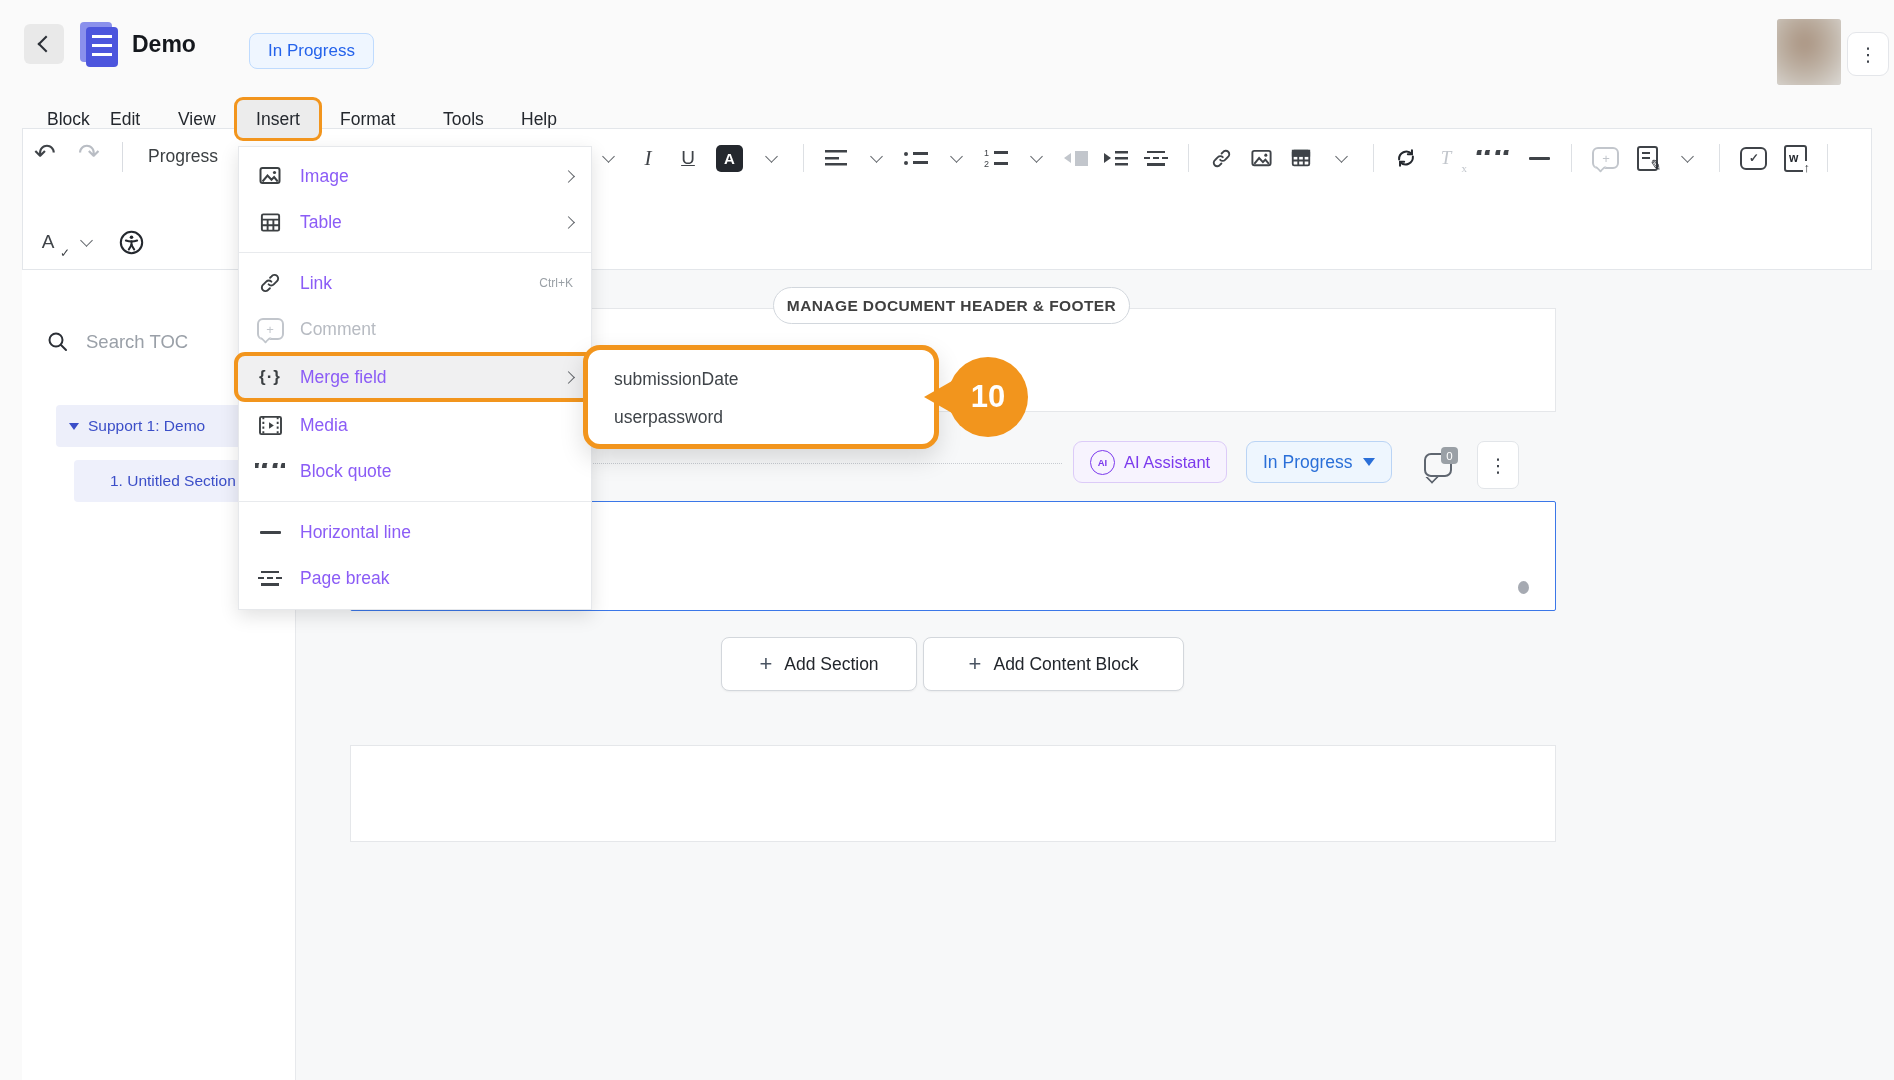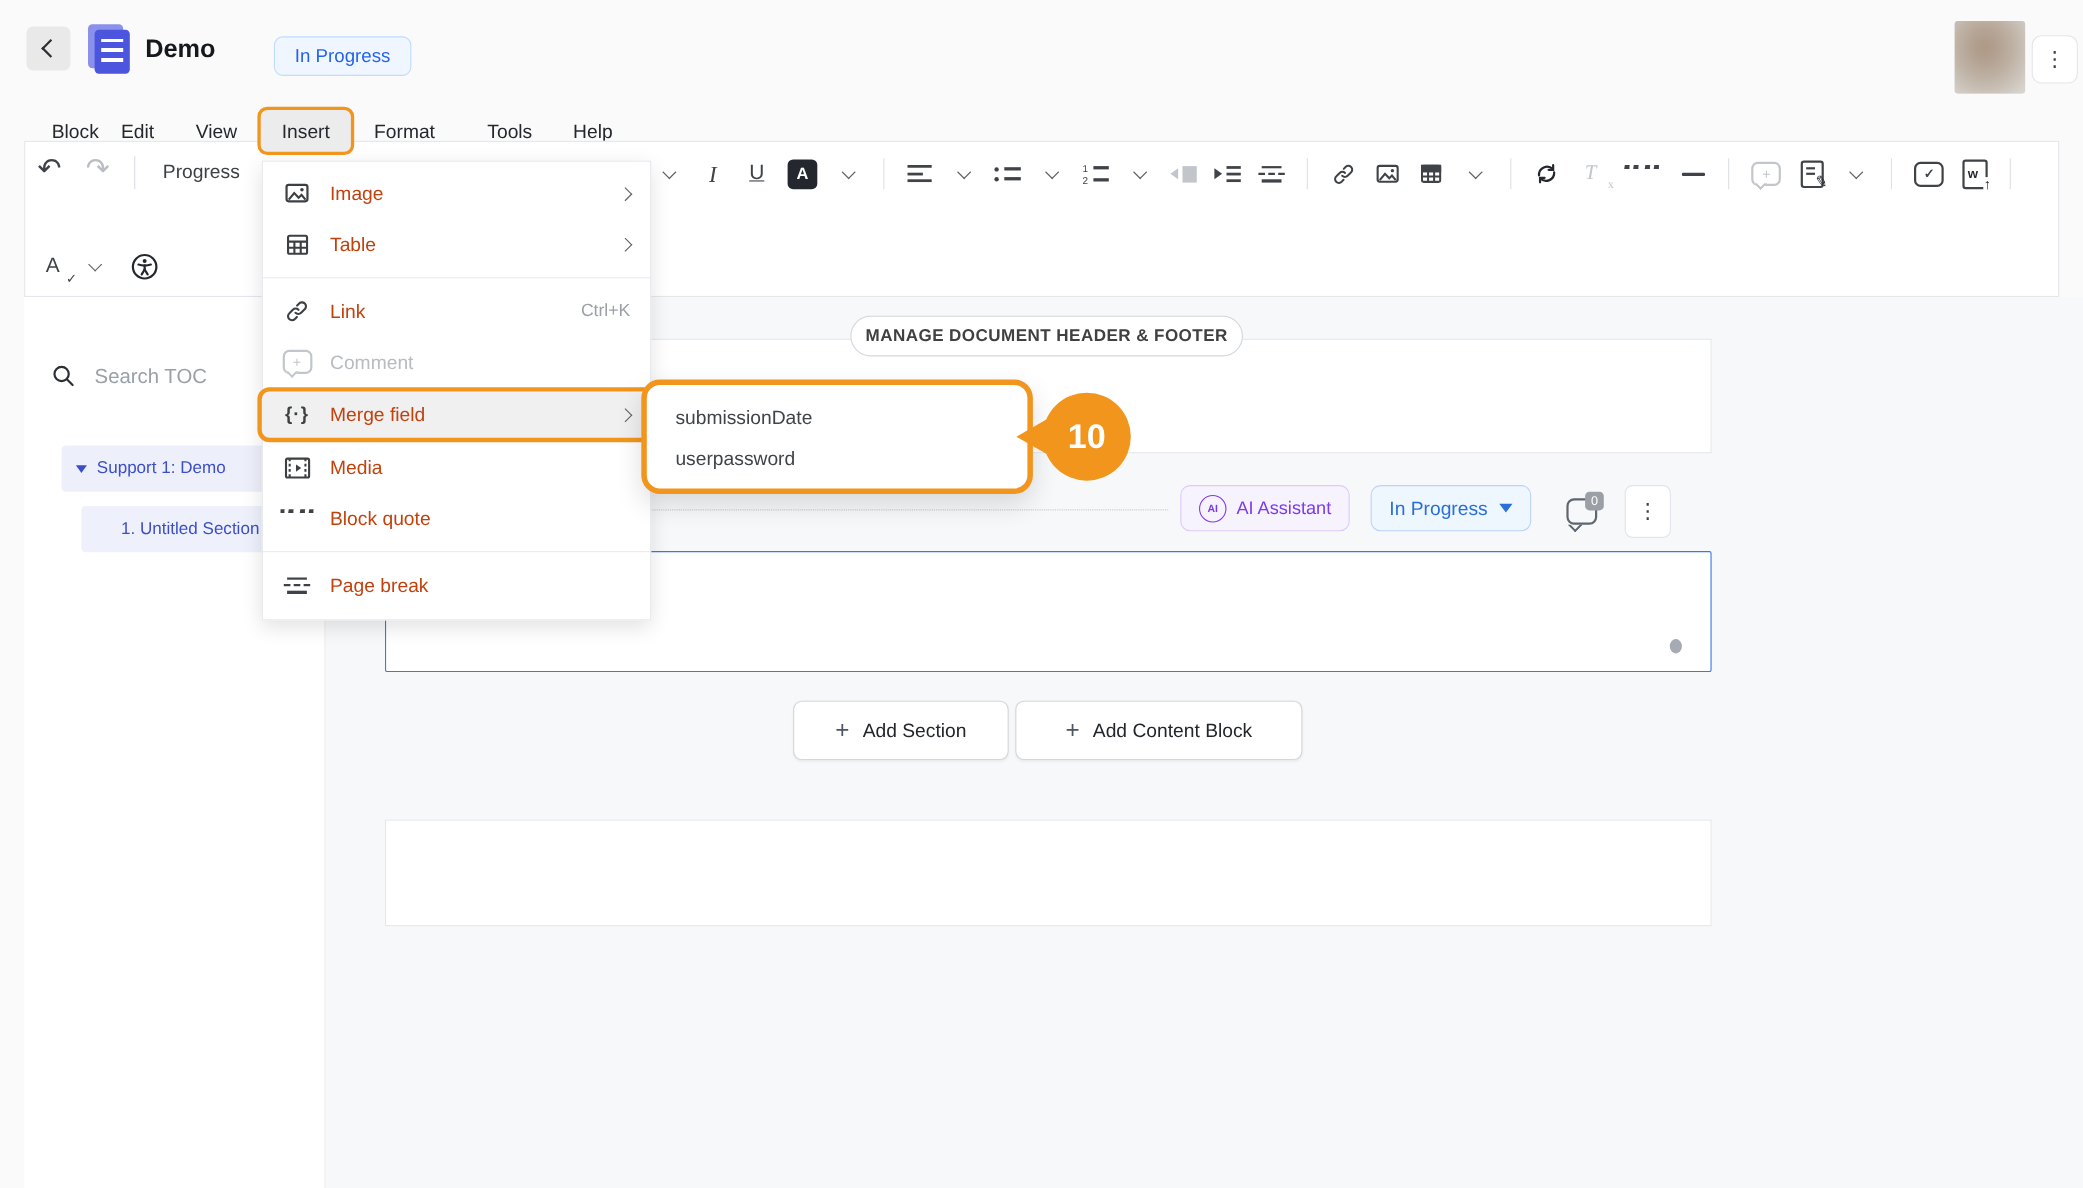--- a/index.html
+++ b/index.html
@@ -146,24 +146,24 @@
       box-sizing:border-box;cursor:pointer;}
   .add-btn .plus{font-size:22px;color:#4b5563;font-weight:400;line-height:1;}
   .btn-addsec{left:721px;top:637px;width:196px;}
   .btn-addblk{left:923px;top:637px;width:261px;}
   .bot-box{left:350px;top:745px;width:1206px;height:97px;background:#fff;border:1px solid #e5e7ea;box-sizing:border-box;}
   
   .menu{left:238px;top:146px;width:354px;background:#fff;border:1px solid #e6e8eb;
       box-shadow:0 6px 18px rgba(0,0,0,.12);z-index:40;padding:6px 0 8px;box-sizing:border-box;}
   .mi{height:46px;display:flex;align-items:center;padding:0 18px 0 16px;gap:15px;cursor:pointer;}
   .mi-ic{width:30px;display:flex;align-items:center;justify-content:center;}
-  .mi-label{font-size:17.5px;color:#c2410c;flex:1;}
+  .mi-label{font-size:17.5px;color:#8b5cf6;flex:1;}
   .mi.disabled .mi-label{color:#b7bbc2;}
   .mi-right{margin-left:auto;}
-  .shortcut{font-size:16px;color:#9aa0a6;}
+  .shortcut{font-size:12px;color:#9aa0a6;}
   .menu-div{height:1px;background:#e8eaed;margin:7px 0;}
   .merge-hl{position:relative;left:-5px;width:calc(100% + 10px);box-sizing:border-box;
       border:4px solid var(--orange);border-radius:11px;background:#f0f0f1;height:50px;padding:0 19px 0 17px;}
   .mfield{font-size:17px;font-weight:bold;color:#3c4043;letter-spacing:1px;}
   
   .submenu{left:583px;top:345px;width:356px;height:104px;background:#fff;border:5px solid var(--orange);
       border-radius:17px;box-shadow:0 10px 24px rgba(0,0,0,.13);z-index:50;box-sizing:border-box;padding:10px 0;}
   .sm-item{height:38px;display:flex;align-items:center;padding-left:26px;font-size:17.5px;color:#3f4449;cursor:pointer;}
   .balloon{left:948px;top:357px;width:80px;height:80px;background:var(--orange);border-radius:50%;z-index:55;
       display:flex;align-items:center;justify-content:center;color:#fff;font-size:31px;font-weight:bold;}
@@ -462,20 +462,26 @@
     </span>
     <span class="mi-label">Media</span>
   </div>
   <div class="mi">
     <span class="mi-ic quote">““</span>
     <span class="mi-label">Block quote</span>
   </div>
   <div class="menu-div"></div>
   <div class="mi">
     <span class="mi-ic">
+        <span class="tline"></span>
+      </span>
+    <span class="mi-label">Horizontal line</span>
+  </div>
+  <div class="mi">
+    <span class="mi-ic">
       <span class="pbrk">
           <span class="s"></span>
           <span class="dsh"></span>
           <span class="s"></span>
         </span>
     </span>
     <span class="mi-label">Page break</span>
   </div>
 </div>
 

